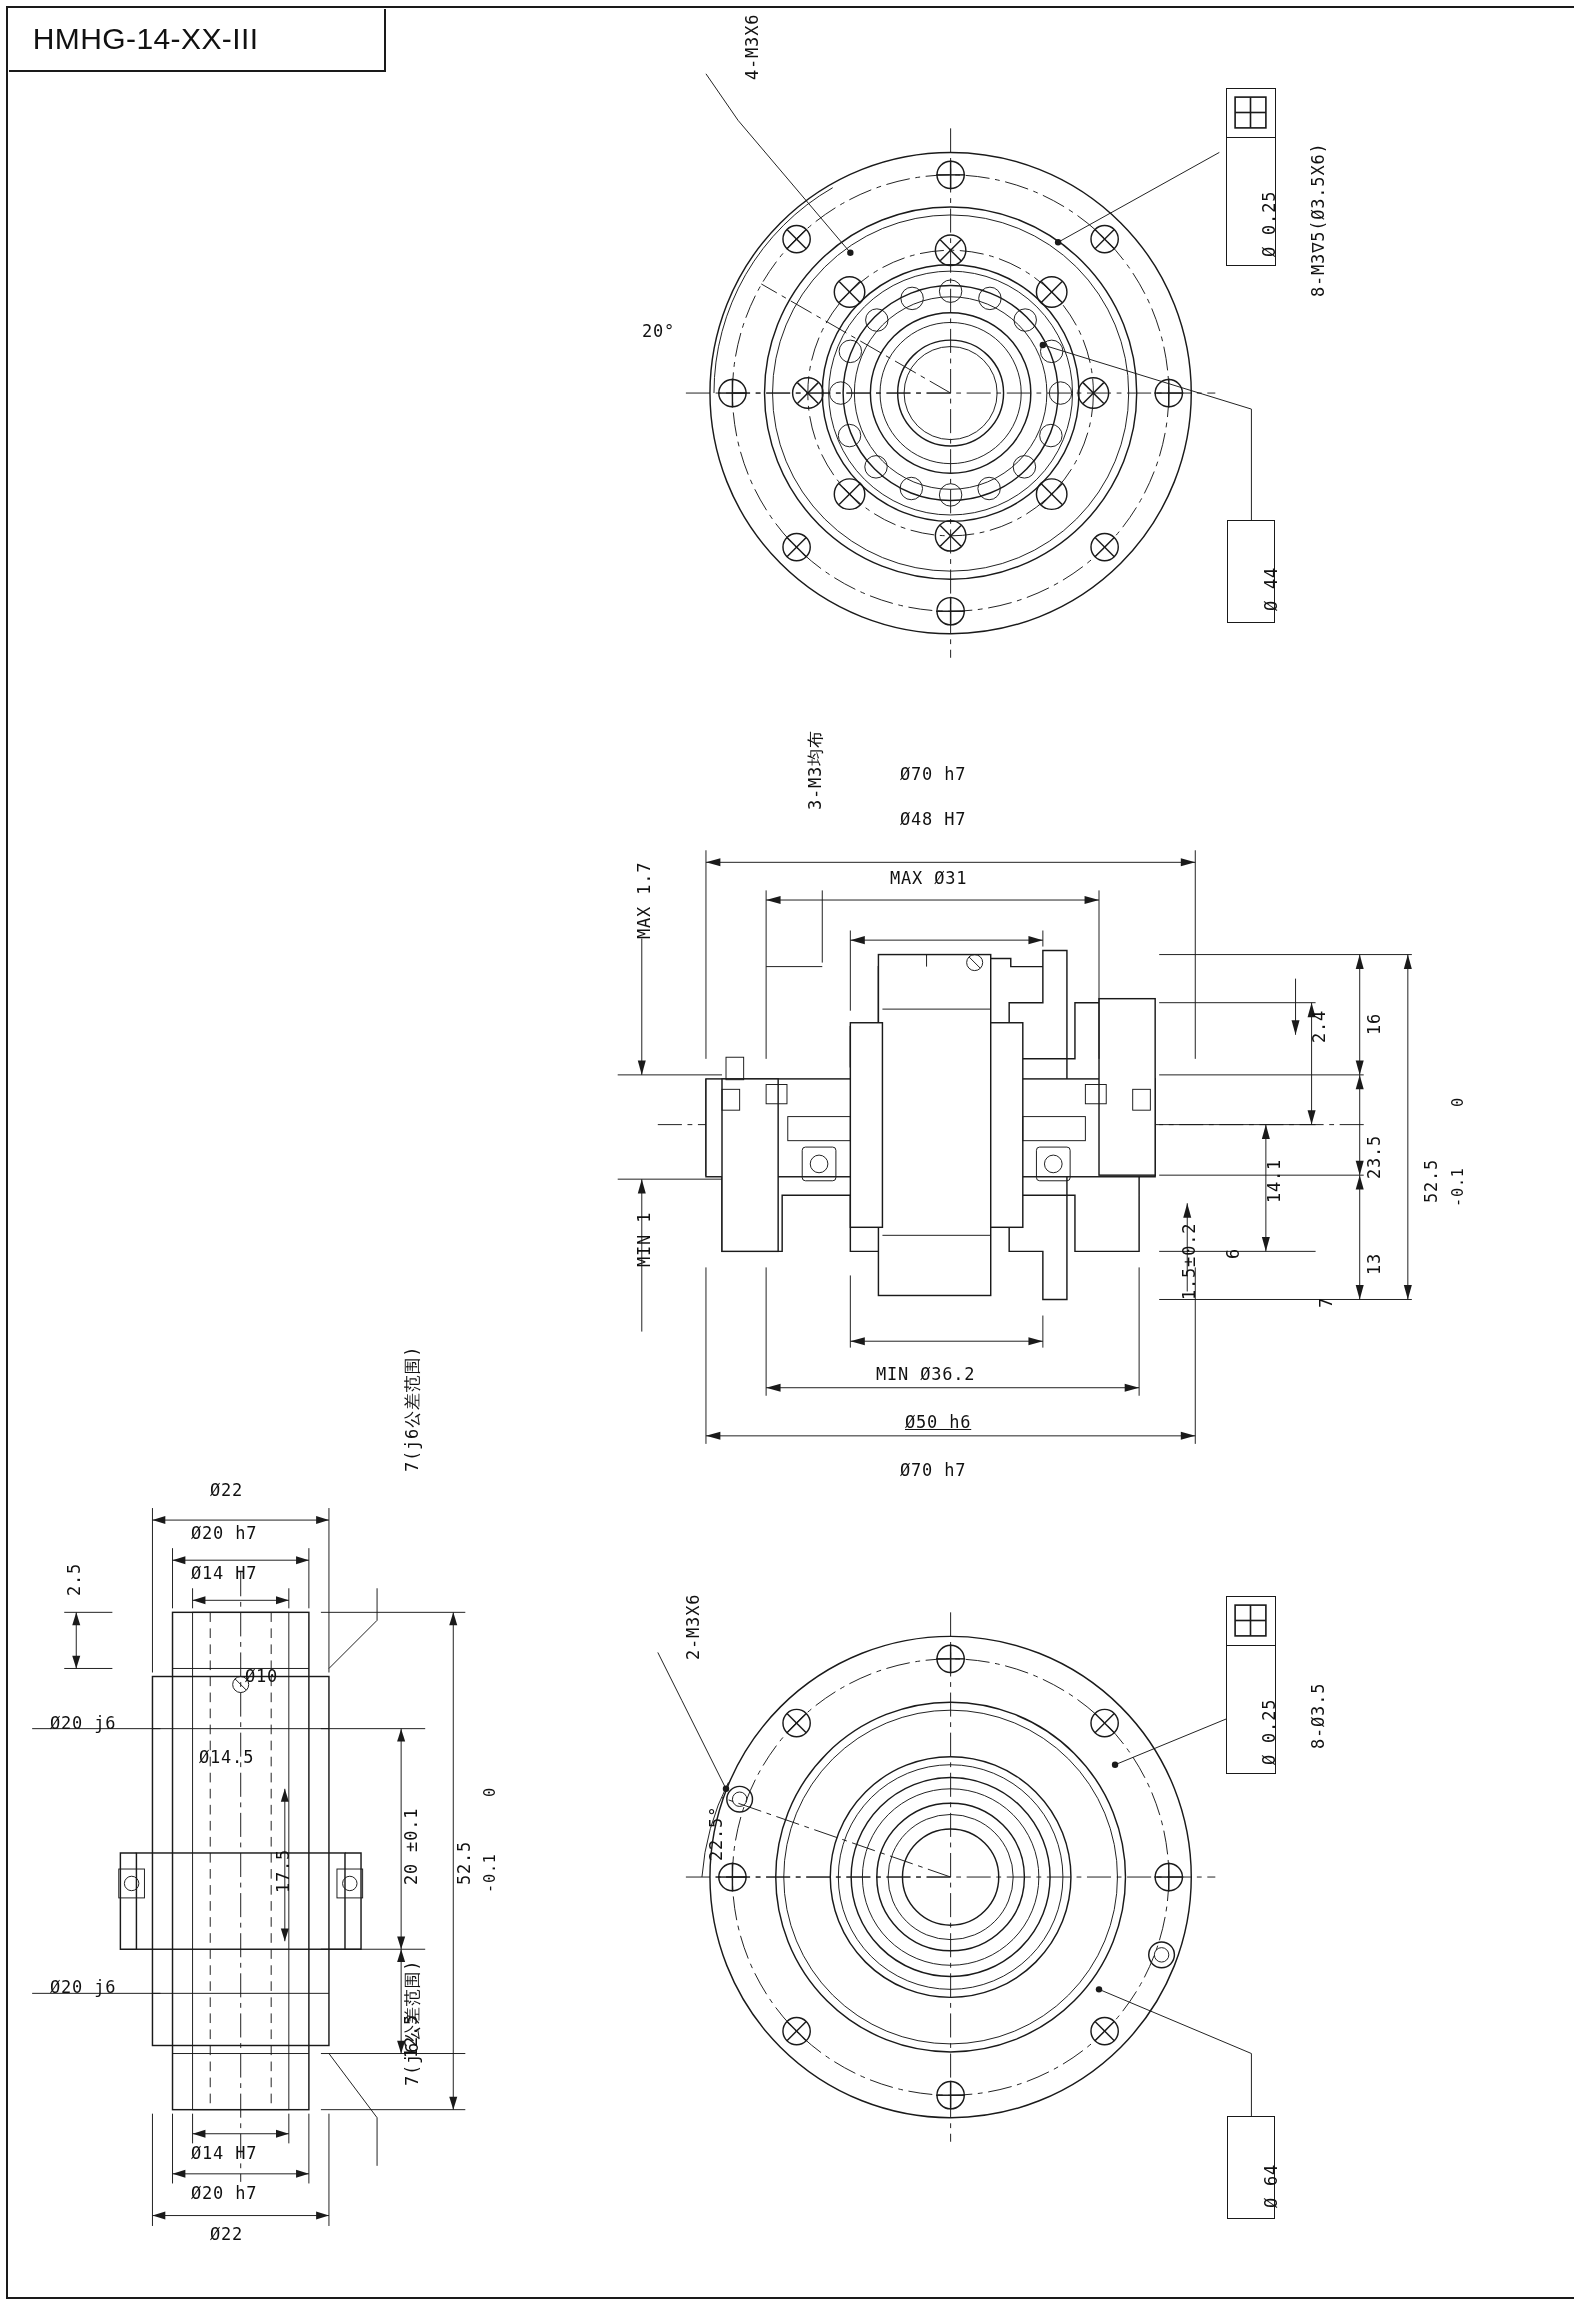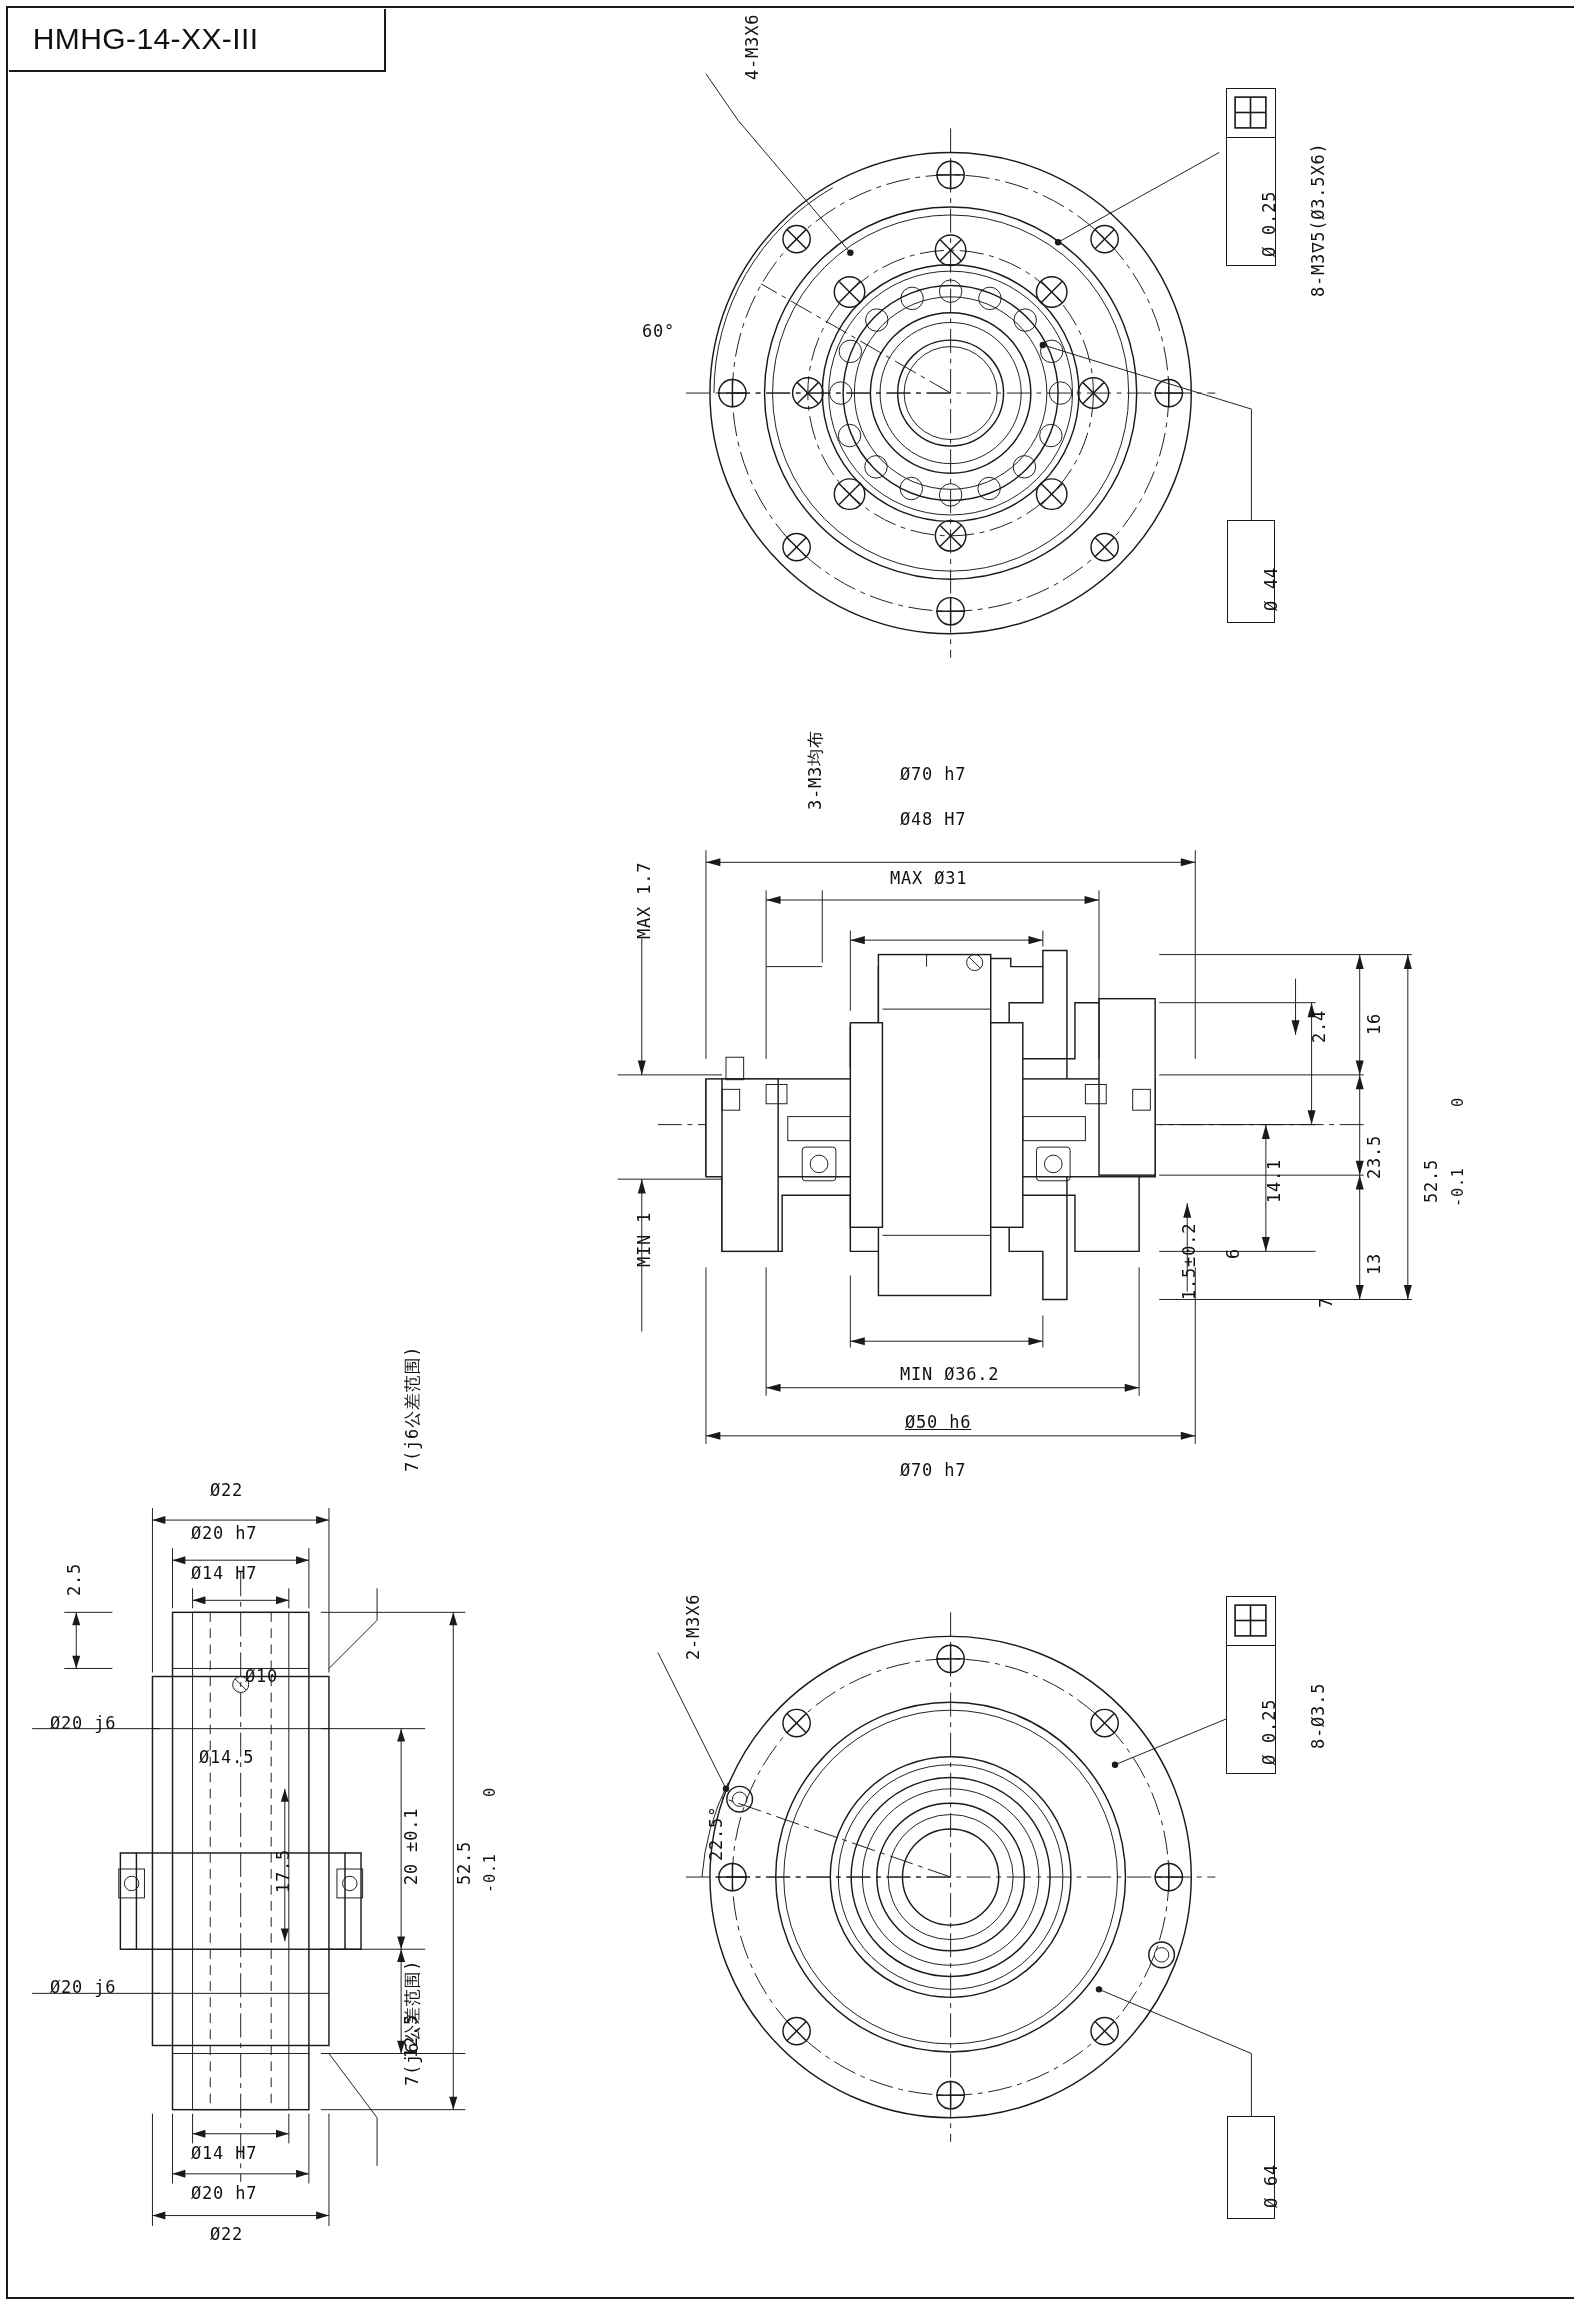--- a/index.html
+++ b/index.html
@@ -520,21 +520,21 @@
       <circle class="fillk" cx="1370" cy="2480" r="4"></circle>
     </g>
   </svg>
 
   <div class="frame"></div>
   <div class="title-block">
     <span class="title-text">HMHG-14-XX-III</span>
   </div>
 
   <div class="lbl vlbl" style="left:742px; top:80px;">4-M3X6</div>
-  <div class="lbl" style="left:642px; top:321px;">60°</div>
+  <div class="lbl" style="left:642px; top:321px;">20°</div>
 
   <div class="box-lbl" style="left:1226px; top:88px; width:50px; height:178px;"></div>
   <div class="box-lbl" style="left:1226px; top:88px; width:50px; height:50px;">
     <svg width="47" height="47" viewBox="0 0 58 58">
       <rect x="10" y="10" width="38" height="38" fill="none" stroke="#1a1a1a" stroke-width="2"></rect>
       <line x1="10" y1="29" x2="48" y2="29" stroke="#1a1a1a" stroke-width="2"></line>
       <line x1="29" y1="10" x2="29" y2="48" stroke="#1a1a1a" stroke-width="2"></line>
     </svg>
   </div>
   <div class="lbl vlbl" style="left:1259px; top:257px;">Ø 0.25</div>
@@ -544,21 +544,21 @@
   <div class="lbl vlbl" style="left:1261px; top:611px;">Ø 44</div>
 
   <div class="lbl" style="left:900px; top:764px;">Ø70 h7</div>
   <div class="lbl" style="left:900px; top:809px;">Ø48 H7</div>
   <div class="lbl" style="left:890px; top:868px;">MAX Ø31</div>
   <div class="lbl vlbl" style="left:804px; top:810px;">3-M3均布</div>
 
   <div class="lbl vlbl" style="left:634px; top:939px;">MAX 1.7</div>
   <div class="lbl vlbl" style="left:634px; top:1267px;">MIN 1</div>
 
-  <div class="lbl" style="left:900px; top:1364px;">MIN Ø36.2</div>
+  <div class="lbl" style="left:876px; top:1364px;">MIN Ø36.2</div>
   <div class="lbl" style="left:905px; top:1412px;text-decoration:underline;">Ø50 h6</div>
   <div class="lbl" style="left:900px; top:1460px;">Ø70 h7</div>
 
   <div class="lbl vlbl" style="left:1309px; top:1043px;">2.4</div>
   <div class="lbl vlbl" style="left:1364px; top:1035px;">16</div>
   <div class="lbl vlbl" style="left:1264px; top:1203px;">14.1</div>
   <div class="lbl vlbl" style="left:1364px; top:1179px;">23.5</div>
   <div class="lbl vlbl" style="left:1364px; top:1275px;">13</div>
   <div class="lbl vlbl" style="left:1223px; top:1259px;">6</div>
   <div class="lbl vlbl" style="left:1316px; top:1308px;">7</div>

